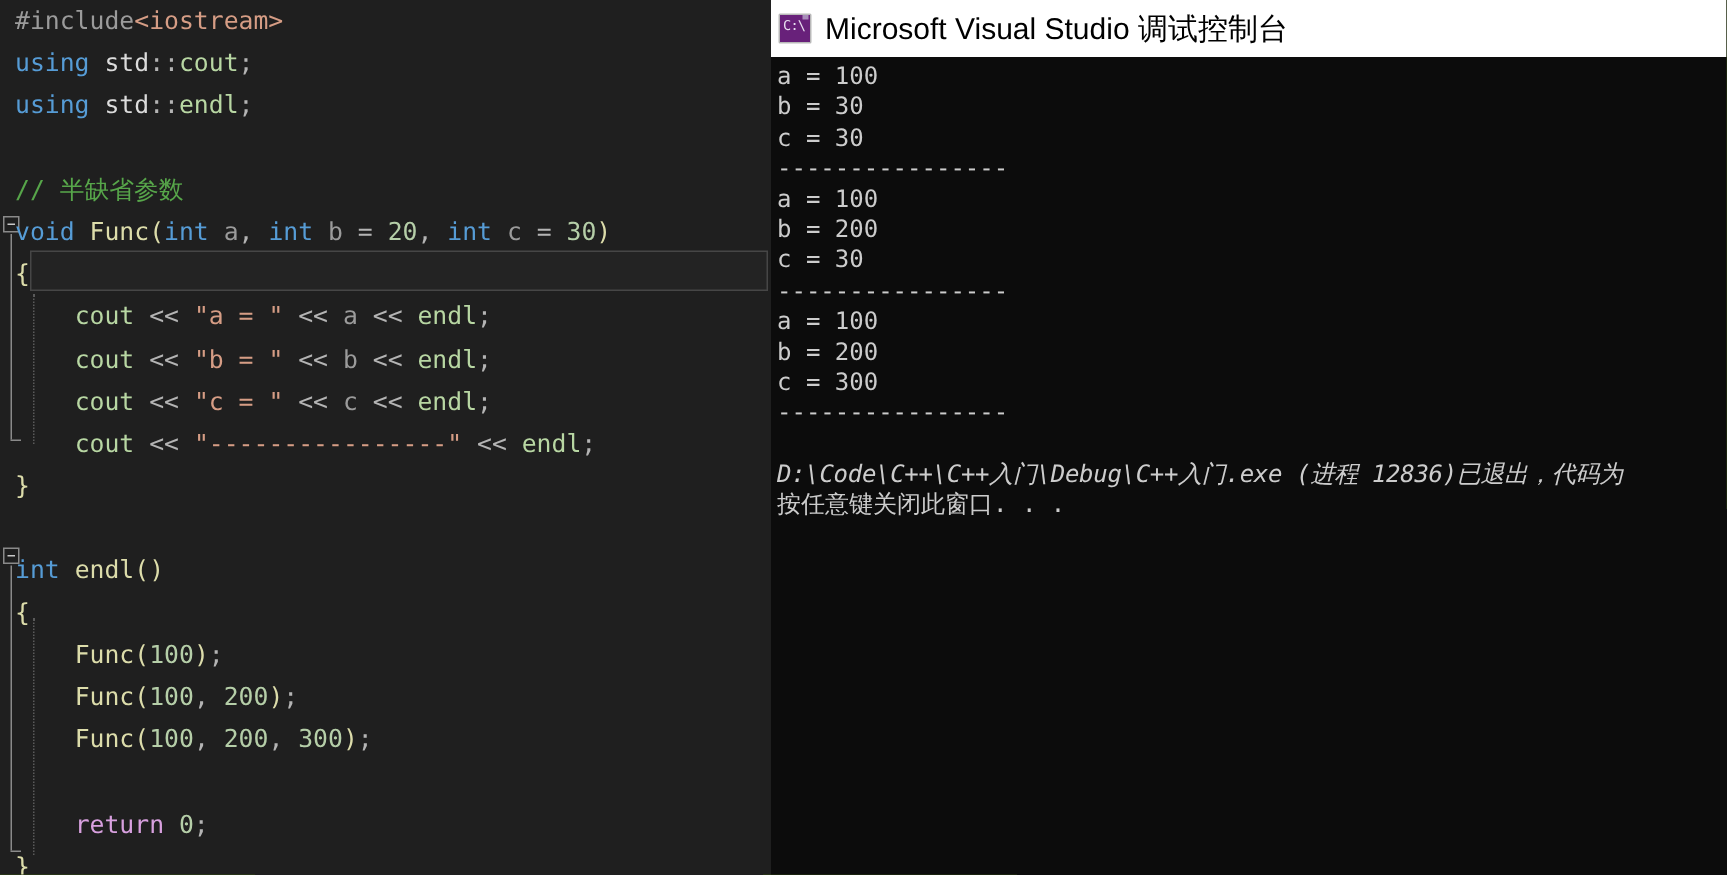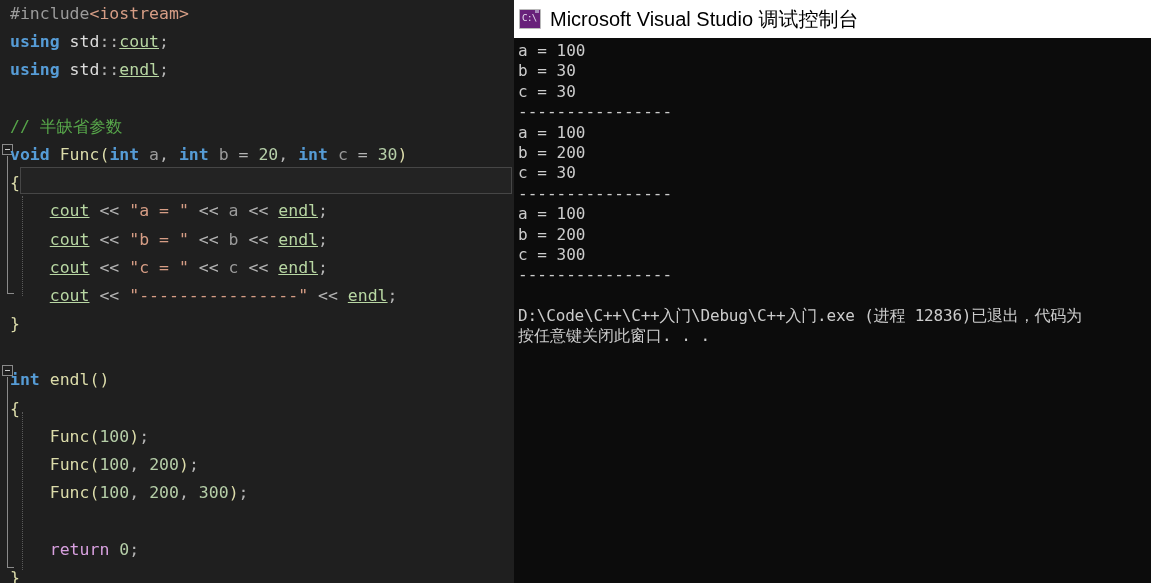--- a/index.html
+++ b/index.html
@@ -43,22 +43,22 @@
     white-space: pre;
     padding-left: 10px;
     color: #d4d4d4;
     letter-spacing: 0px;
   }
   .line .txt { position: relative; z-index: 2; }
 
   
   .c-pre      { color: #9b9b9b; }
   .c-hdr      { color: #d69d85; }
-  .c-kw       { color: #569cd6; font-weight: bold; }
-  .c-ns       { color: #b8d7a3; text-decoration: underline; }
+  .c-kw       { color: #569cd6; }
+  .c-ns       { color: #b8d7a3; }
   .c-fn       { color: #dcdcaa; }
   .c-var      { color: #9b9b9b; }
   .c-num      { color: #b5cea8; }
   .c-str      { color: #d69d85; }
   .c-cmt      { color: #57a64a; }
   .c-op       { color: #b4b4b4; }
   .c-punc     { color: #dcdcaa; }
   .c-ctrl     { color: #d8a0df; }
   .c-plain    { color: #dcdcdc; }
   .c-brace    { color: #dcdcaa; }
@@ -169,21 +169,21 @@
   }
   .cline {
     font-family: "DejaVu Sans Mono", monospace;
     font-size: 16px;
     line-height: 20.4px;
     color: #cccccc;
     white-space: pre;
     height: 20.4px;
   }
   .cline.blank { color: transparent; }
-  .cline.path { letter-spacing: -0.2px; }
+  .cline.path { letter-spacing: -0.2px; font-style: italic; }
 </style>
 </head>
 <body>
 
 <div id="root">
 
   <div id="editor">
 
     <div class="fold-box" style="top:144px;"></div>
     <div class="fold-line" style="top:156px; height:137px;"></div>

